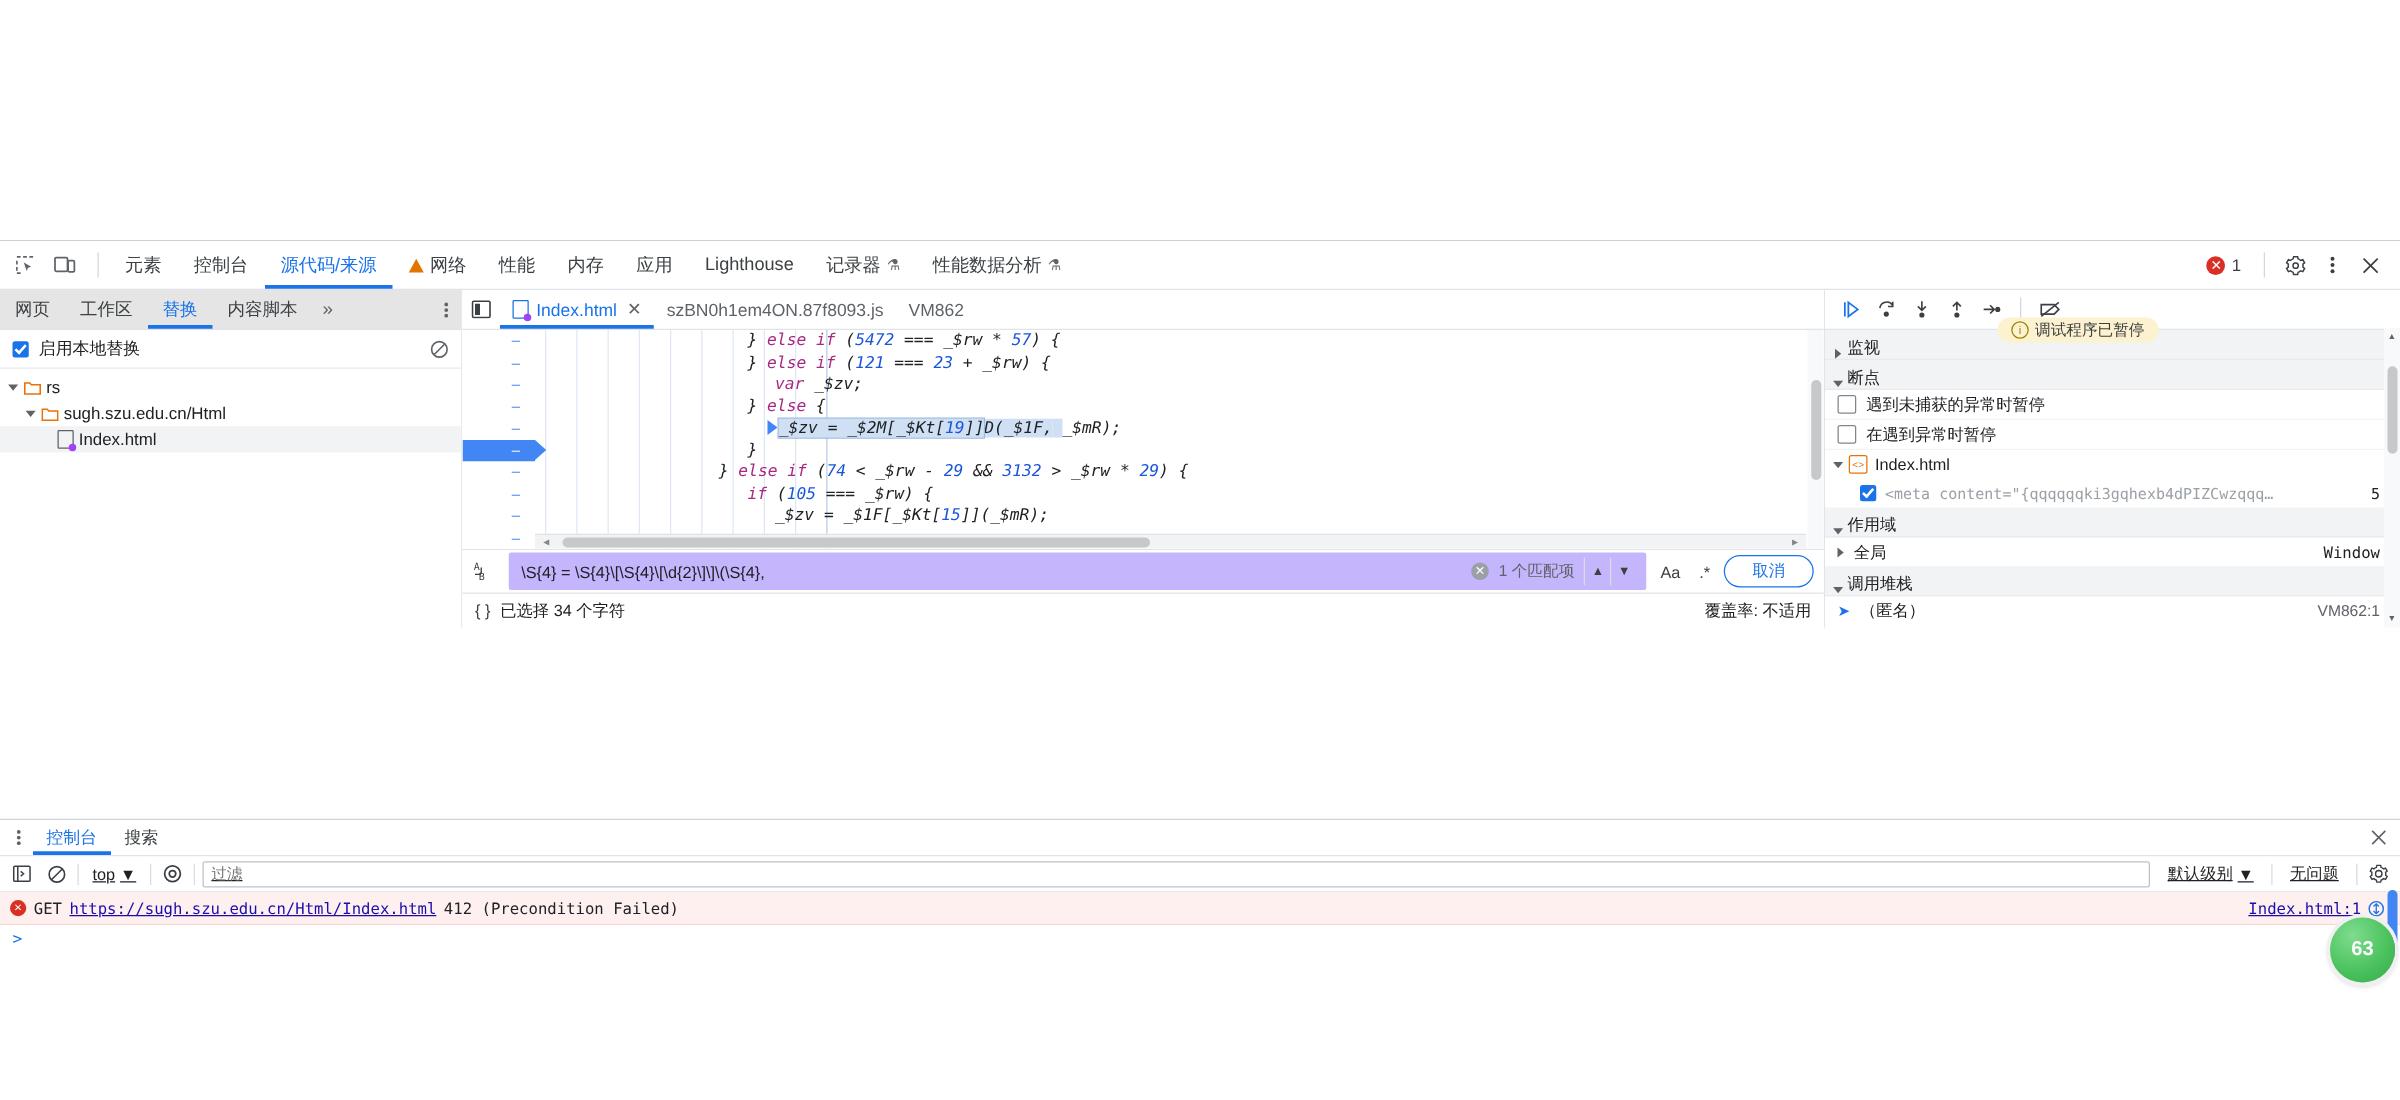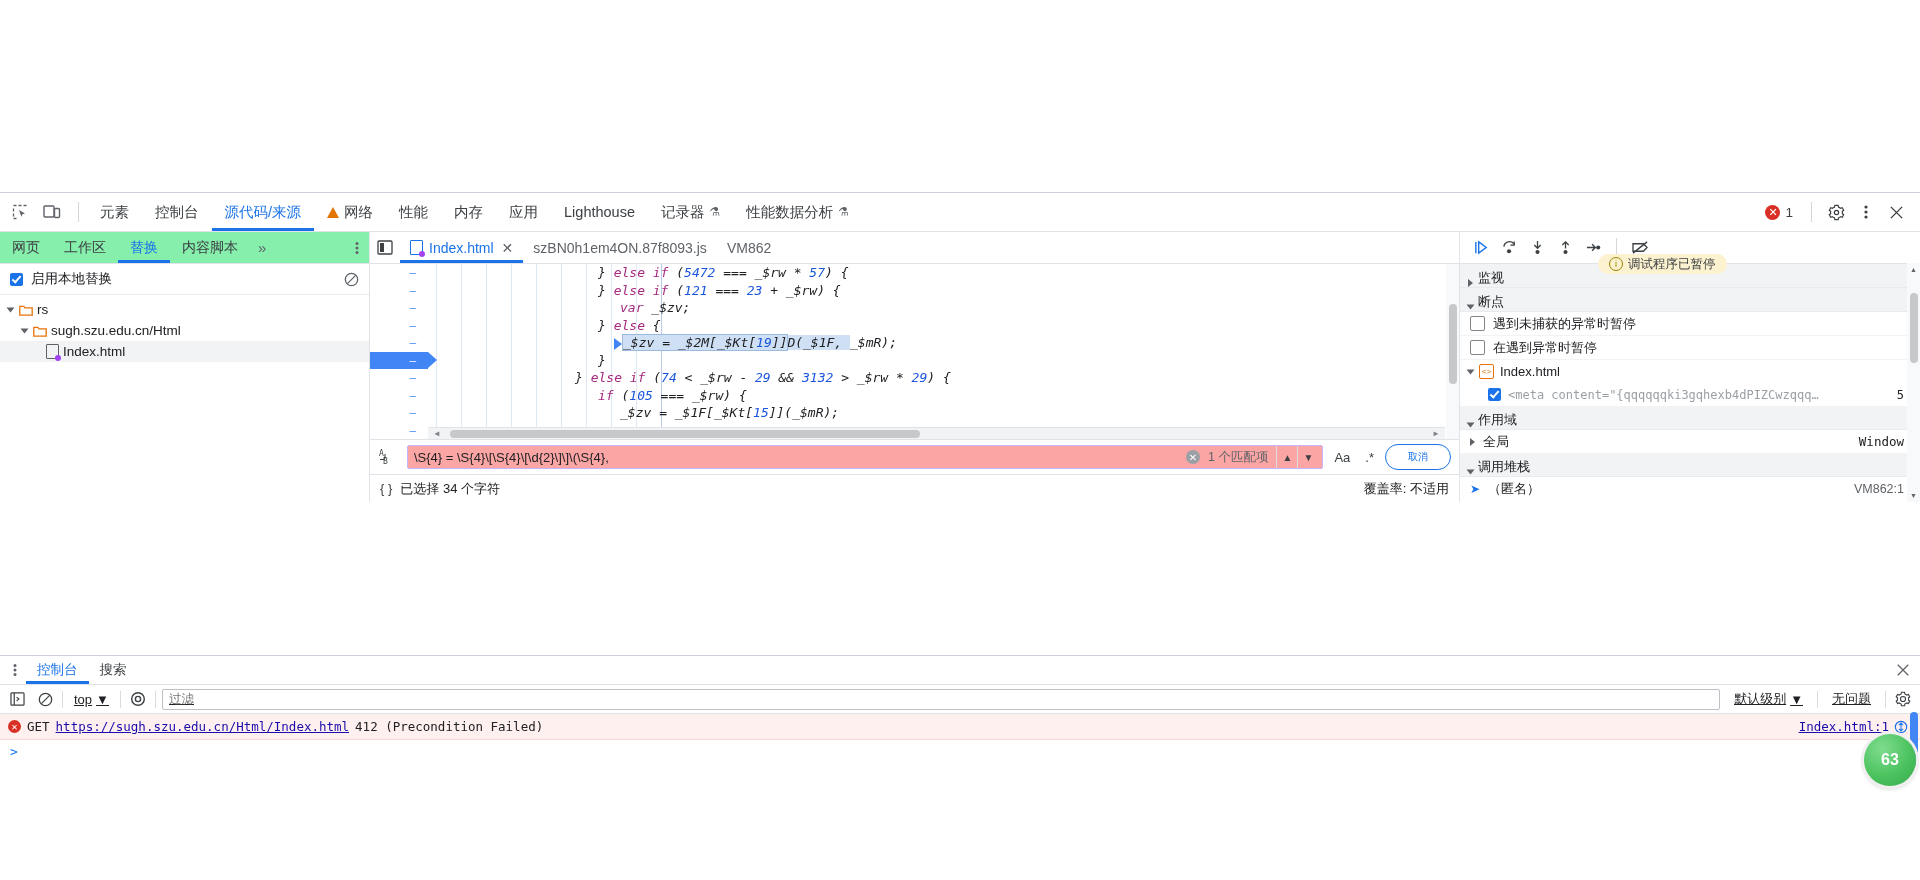--- a/index.html
+++ b/index.html
@@ -36,21 +36,21 @@
             border-bottom:11px solid #e37400;position:relative;}
   .flask{font-size:12px;color:#5f6368;}
 
   
   .dt-body{display:flex;height:270px;}
 
   
   .navigator{width:370px;box-sizing:border-box;border-right:1px solid #e0e3e7;background:#fff;
              display:flex;flex-direction:column;}
   .nav-tabs{display:flex;align-items:center;height:31px;border-bottom:1px solid #e0e3e7;
-            background:#86efac;position:relative;}
+            background:#e5e5e5;position:relative;}
   .ntab{height:31px;display:flex;align-items:center;padding:0 12px;font-size:14px;color:#3c4043;
         cursor:pointer;box-sizing:border-box;white-space:nowrap;}
   .ntab.active{color:#1a73e8;box-shadow:inset 0 -3px 0 #1a73e8;}
   .ntab.more{color:#5f6368;font-size:15px;padding:0 8px;}
   .nav-kebab{margin-left:auto;padding-right:10px;cursor:pointer;color:#5f6368;}
   .ovr-row{display:flex;align-items:center;height:30px;padding:0 10px;border-bottom:1px solid #e8eaed;
            gap:8px;}
   .cbx{width:13px;height:13px;border-radius:2px;background:#1a73e8;position:relative;flex:none;cursor:pointer;}
   .cbx::after{content:"";position:absolute;left:4px;top:1px;width:3px;height:7px;
               border:solid #fff;border-width:0 2px 2px 0;transform:rotate(42deg);}
@@ -106,32 +106,32 @@
            border-top:1px solid #e0e3e7;}
   .hthumb{position:absolute;left:22px;top:2px;height:8px;width:470px;background:#c6c8ca;border-radius:4px;}
   .harrowL{position:absolute;left:60px;bottom:0;width:14px;height:11px;display:flex;align-items:center;justify-content:center;color:#80868b;font-size:8px;}
   .harrowR{position:absolute;right:16px;bottom:0;width:14px;height:11px;display:flex;align-items:center;justify-content:center;color:#80868b;font-size:8px;}
   .vscroll{position:absolute;right:0;top:0;width:13px;bottom:0;background:#f8f9fa;}
   .vthumb{position:absolute;right:2px;top:40px;width:8px;height:80px;background:#c6c8ca;border-radius:4px;}
 
   
   .findbar{display:flex;align-items:center;height:34px;border-top:1px solid #e0e3e7;background:#fff;padding:0 8px;gap:7px;}
   .find-ic{width:22px;display:flex;align-items:center;justify-content:center;color:#3c4043;font-size:10px;flex:none;}
-  .find-inwrap{flex:1;display:flex;align-items:center;height:22px;border:1px solid #c4b5fd;
-               border-radius:2px;background:#fca5a5;padding:0 4px;min-width:0;}
+  .find-inwrap{flex:1;display:flex;align-items:center;height:22px;border:4px solid #c4b5fd;
+               border-radius:2px;background:#c4b5fd;padding:0 4px;min-width:0;}
   .find-input{flex:1;border:none;outline:none;font-size:13px;color:#202124;
               font-family:"Liberation Sans",sans-serif;min-width:0;background:transparent;}
   .clr-x{width:14px;height:14px;border-radius:50%;background:#9aa0a6;color:#fff;font-size:10px;
          display:flex;align-items:center;justify-content:center;cursor:pointer;flex:none;}
   .matches{font-size:12.5px;color:#5f6368;padding:0 8px;white-space:nowrap;}
   .navarrow{width:20px;height:22px;display:flex;align-items:center;justify-content:center;
             border-left:1px solid #dadce0;color:#3c4043;font-size:10px;cursor:pointer;flex:none;}
   .opt{font-size:13px;color:#3c4043;padding:0 4px;cursor:pointer;flex:none;}
   .cancel-btn{height:24px;padding:0 22px;border:1px solid #1a73e8;border-radius:14px;
-              color:#1a73e8;font-size:10px;background:#fff;display:flex;align-items:center;cursor:pointer;flex:none;}
+              color:#1a73e8;font-size:13px;background:#fff;display:flex;align-items:center;cursor:pointer;flex:none;}
 
   
   .statusbar{display:flex;align-items:center;height:27px;border-top:1px solid #e0e3e7;background:#fff;padding:0 10px;gap:8px;}
   .braces{font-size:13px;color:#3c4043;cursor:pointer;}
   .st-text{font-size:13px;color:#202124;}
   .st-right{margin-left:auto;font-size:13px;color:#202124;}
 
   
   .debugpane{width:460px;box-sizing:border-box;background:#fff;display:flex;flex-direction:column;position:relative;}
   .dbg-toolbar{display:flex;align-items:center;height:31px;border-bottom:1px solid #e0e3e7;padding-left:8px;gap:2px;position:relative;}

